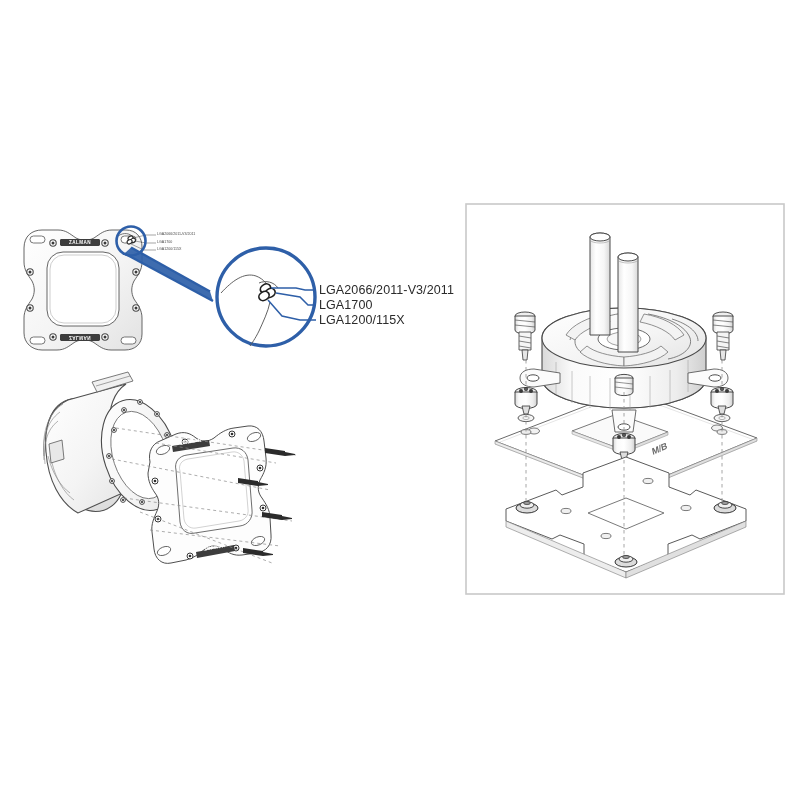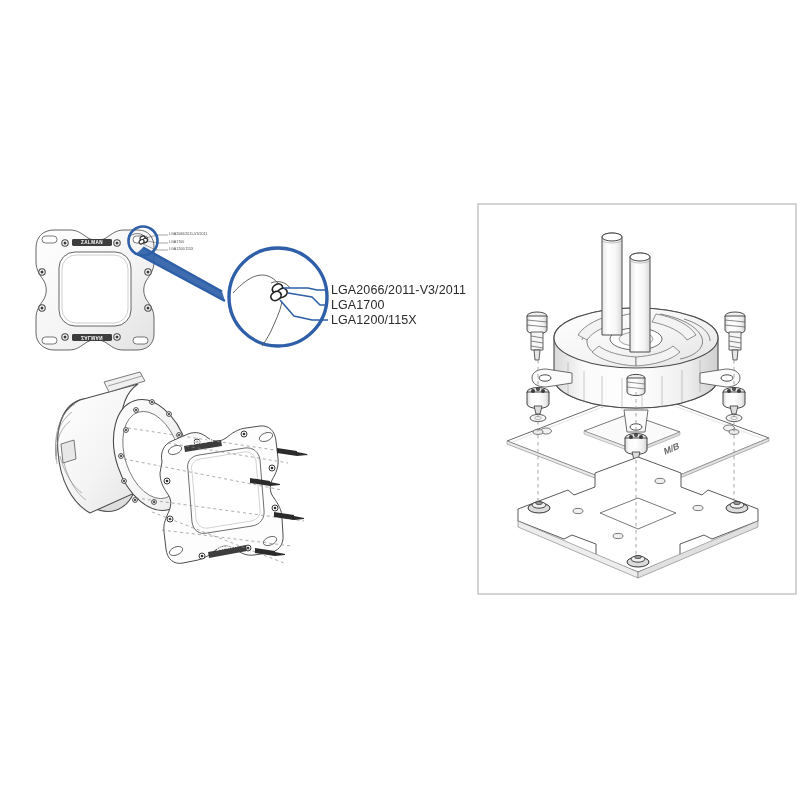--- a/index.html
+++ b/index.html
@@ -9,21 +9,21 @@
   }
   body {
     width: 800px;
     height: 800px;
     position: relative;
     font-family: "Liberation Sans", sans-serif;
     overflow: hidden;
   }
   #stage {
     position: absolute;
-    left: 12px; top: 0;
+    left: 0; top: 0;
     width: 732px;
     height: 800px;
     background: #ffffff;
   }
   .svg-layer {
     position: absolute;
     left: 0; top: 0;
     width: 800px;
     height: 800px;
   }

